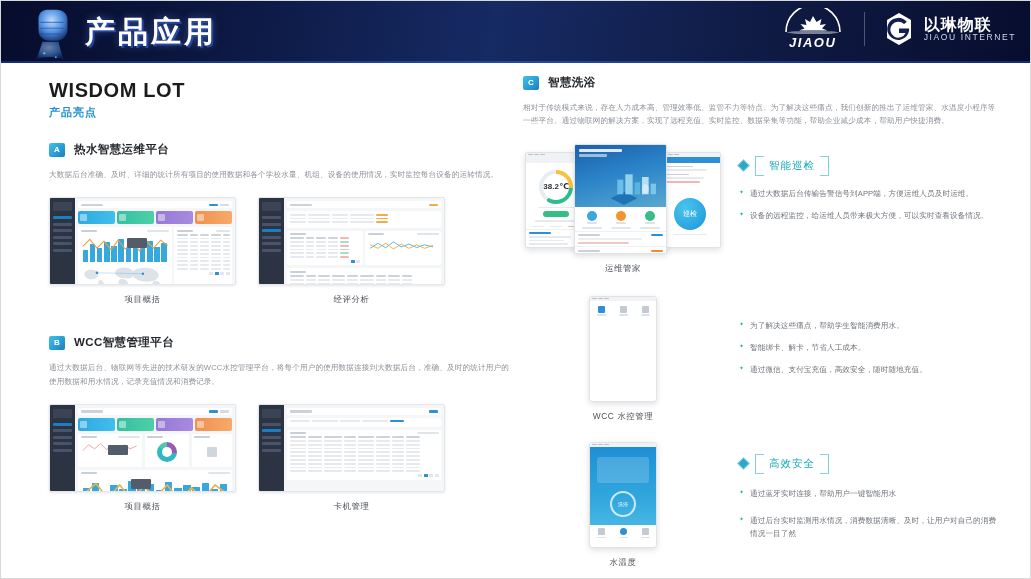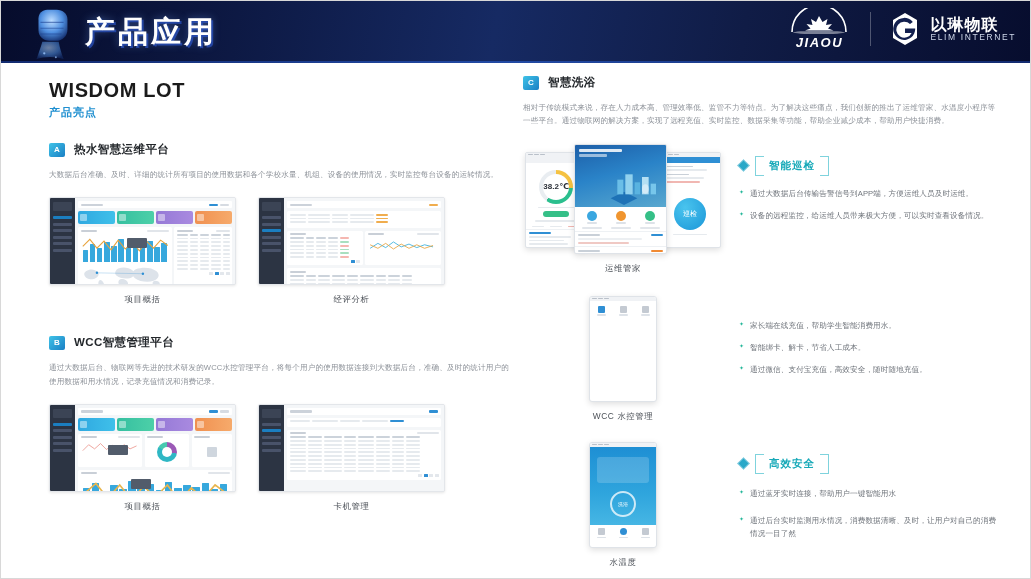--- a/index.html
+++ b/index.html
@@ -155,21 +155,21 @@
   .phone-col { width:200px; display:flex; flex-direction:column; align-items:center; }
   .feat-col { flex:1; padding-top:12px; }
 
   .feat-head { display:flex; align-items:center; gap:7px; }
   .diamond {
     width:9px; height:9px; background:#2aa8c8; transform:rotate(45deg);
     box-shadow: inset 0 0 0 1px rgba(255,255,255,.4);
   }
   .feat-tag {
     position:relative; padding:3px 14px;
-    font-size:10.5px; font-weight:bold; color:#17a9b8; letter-spacing:1px;
+    font-size:10.5px; font-weight:normal; color:#17a9b8; letter-spacing:1px;
   }
   .feat-tag::before, .feat-tag::after {
     content:""; position:absolute; top:0; bottom:0; width:8px;
     border-top:1px solid #7fd3dd; border-bottom:1px solid #7fd3dd;
   }
   .feat-tag::before { left:0; border-left:1px solid #7fd3dd; }
   .feat-tag::after { right:0; border-right:1px solid #7fd3dd; }
 
   .feat-list { margin-top:11px; list-style:none; }
   .feat-list li {
@@ -313,21 +313,21 @@
         <div class="logo-jiaou-txt">JIAOU</div>
       </div>
       <div class="logo-div"></div>
       <div class="logo-elim">
         <svg width="36" height="36" viewBox="0 0 36 36">
           <path d="M18 2l12 7v18l-12 7-12-7V9z" fill="#ffffff"></path>
           <path d="M23 13a8 8 0 1 0 1.6 9H18v-4.6h10.2A11 11 0 1 1 25.8 11z" fill="#13204f"></path>
         </svg>
         <div class="elim-txt">
           <div class="elim-cn">以琳物联</div>
-          <div class="elim-en">ELIM INTERNET</div>
+          <div class="elim-en">JIAOU INTERNET</div>
         </div>
       </div>
     </div>
   </div>
 
   <div class="body">
 
     <div class="col-left">
       <div class="brand-title">WISDOM LOT</div>
       <div class="brand-sub">产品亮点</div>
@@ -1062,21 +1062,21 @@
                   <s></s>
                   <em></em>
                 </div>
             </div>
           </div>
           <div class="caption">WCC 水控管理</div>
         </div>
 
         <div class="feat-col">
           <ul class="feat-list">
-            <li>家长端在线充值，帮助学生智能消费用水。</li>
+            <li>为了解决这些痛点，帮助学生智能消费用水。</li>
             <li>智能绑卡、解卡，节省人工成本。</li>
             <li>通过微信、支付宝充值，高效安全，随时随地充值。</li>
           </ul>
         </div>
       </div>
 
       <div class="feature-row" style="margin-top:20px">
         <div class="phone-col">
           <div class="phone-2">
             <div class="ph-bar">

